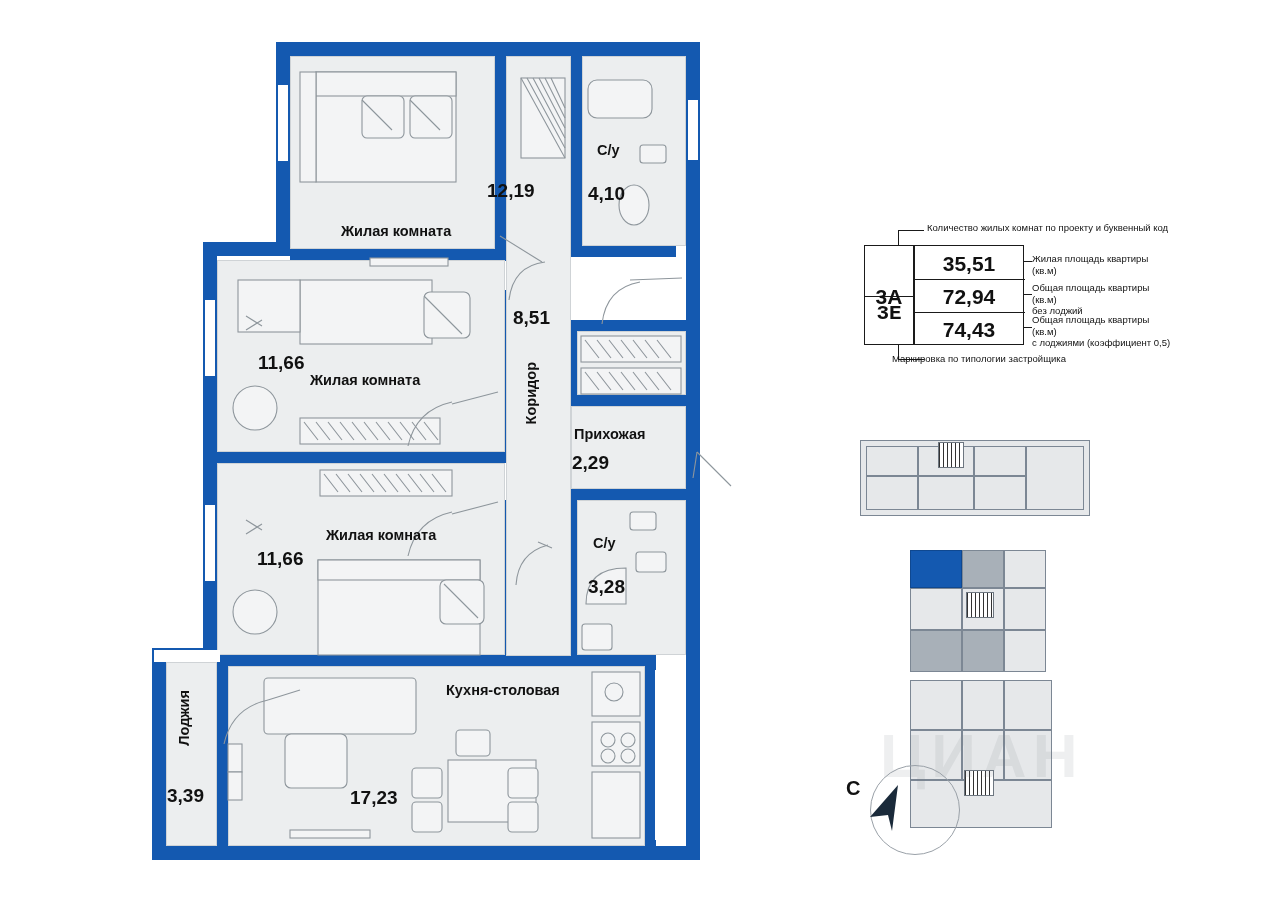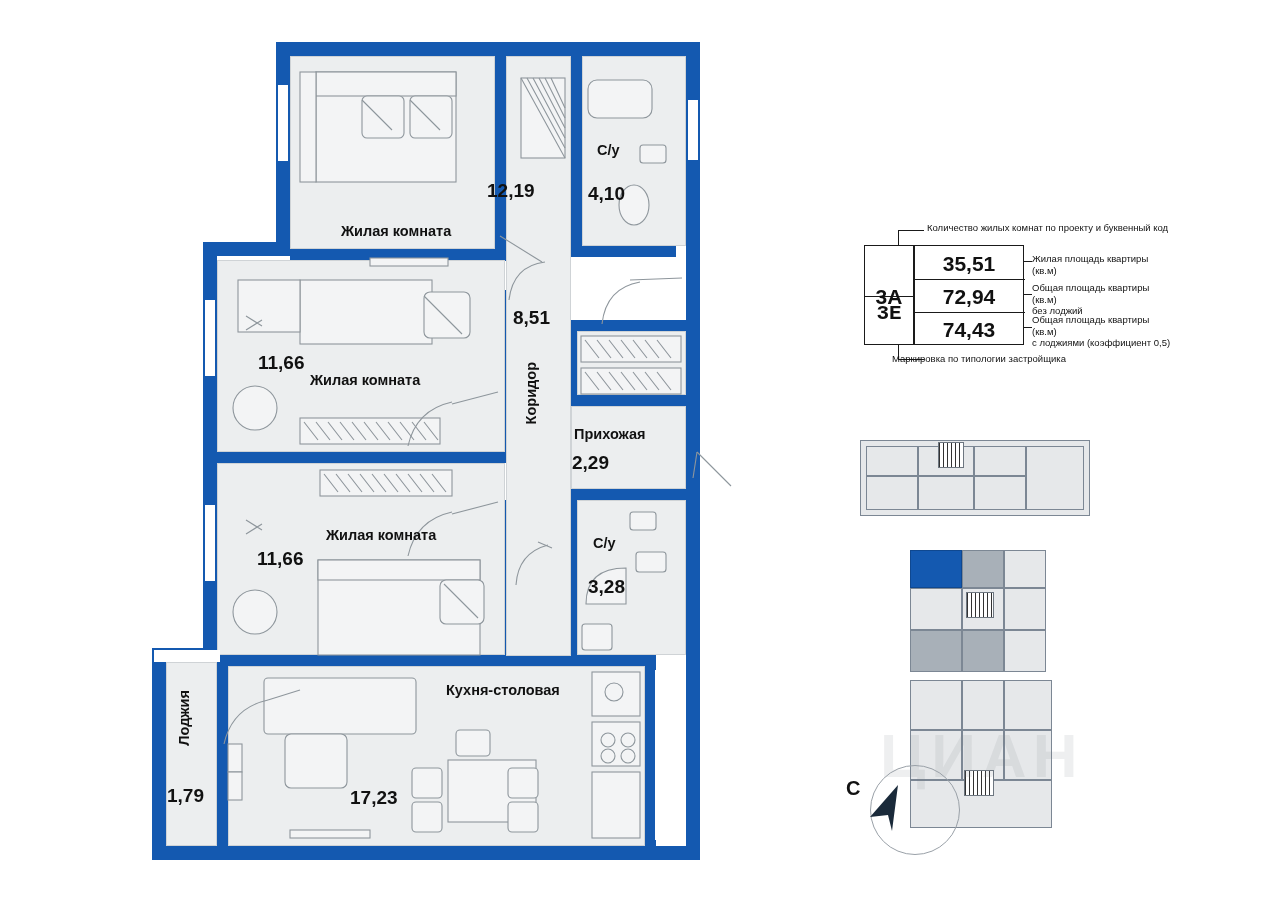--- a/index.html
+++ b/index.html
@@ -247,21 +247,21 @@
   <div class="lbl" style="left:326px;top:527px;">Жилая комната</div>
   <div class="area" style="left:257px;top:548px;">11,66</div>
 
   <div class="lbl" style="left:593px;top:535px;">С/у</div>
   <div class="area" style="left:588px;top:561px;margin-top:15px;">3,28</div>
 
   <div class="lbl" style="left:446px;top:682px;">Кухня-столовая</div>
   <div class="area" style="left:350px;top:787px;">17,23</div>
 
   <div class="lbl vtext" style="left:176px;top:690px;">Лоджия</div>
-  <div class="area" style="left:167px;top:785px;">1,79</div>
+  <div class="area" style="left:167px;top:785px;">3,39</div>
 </div>
 
 <div class="right">
 
   <div class="title">
   </div>
 
   <div class="legend">
     <div class="legend-box">
       <div class="vline"></div>

